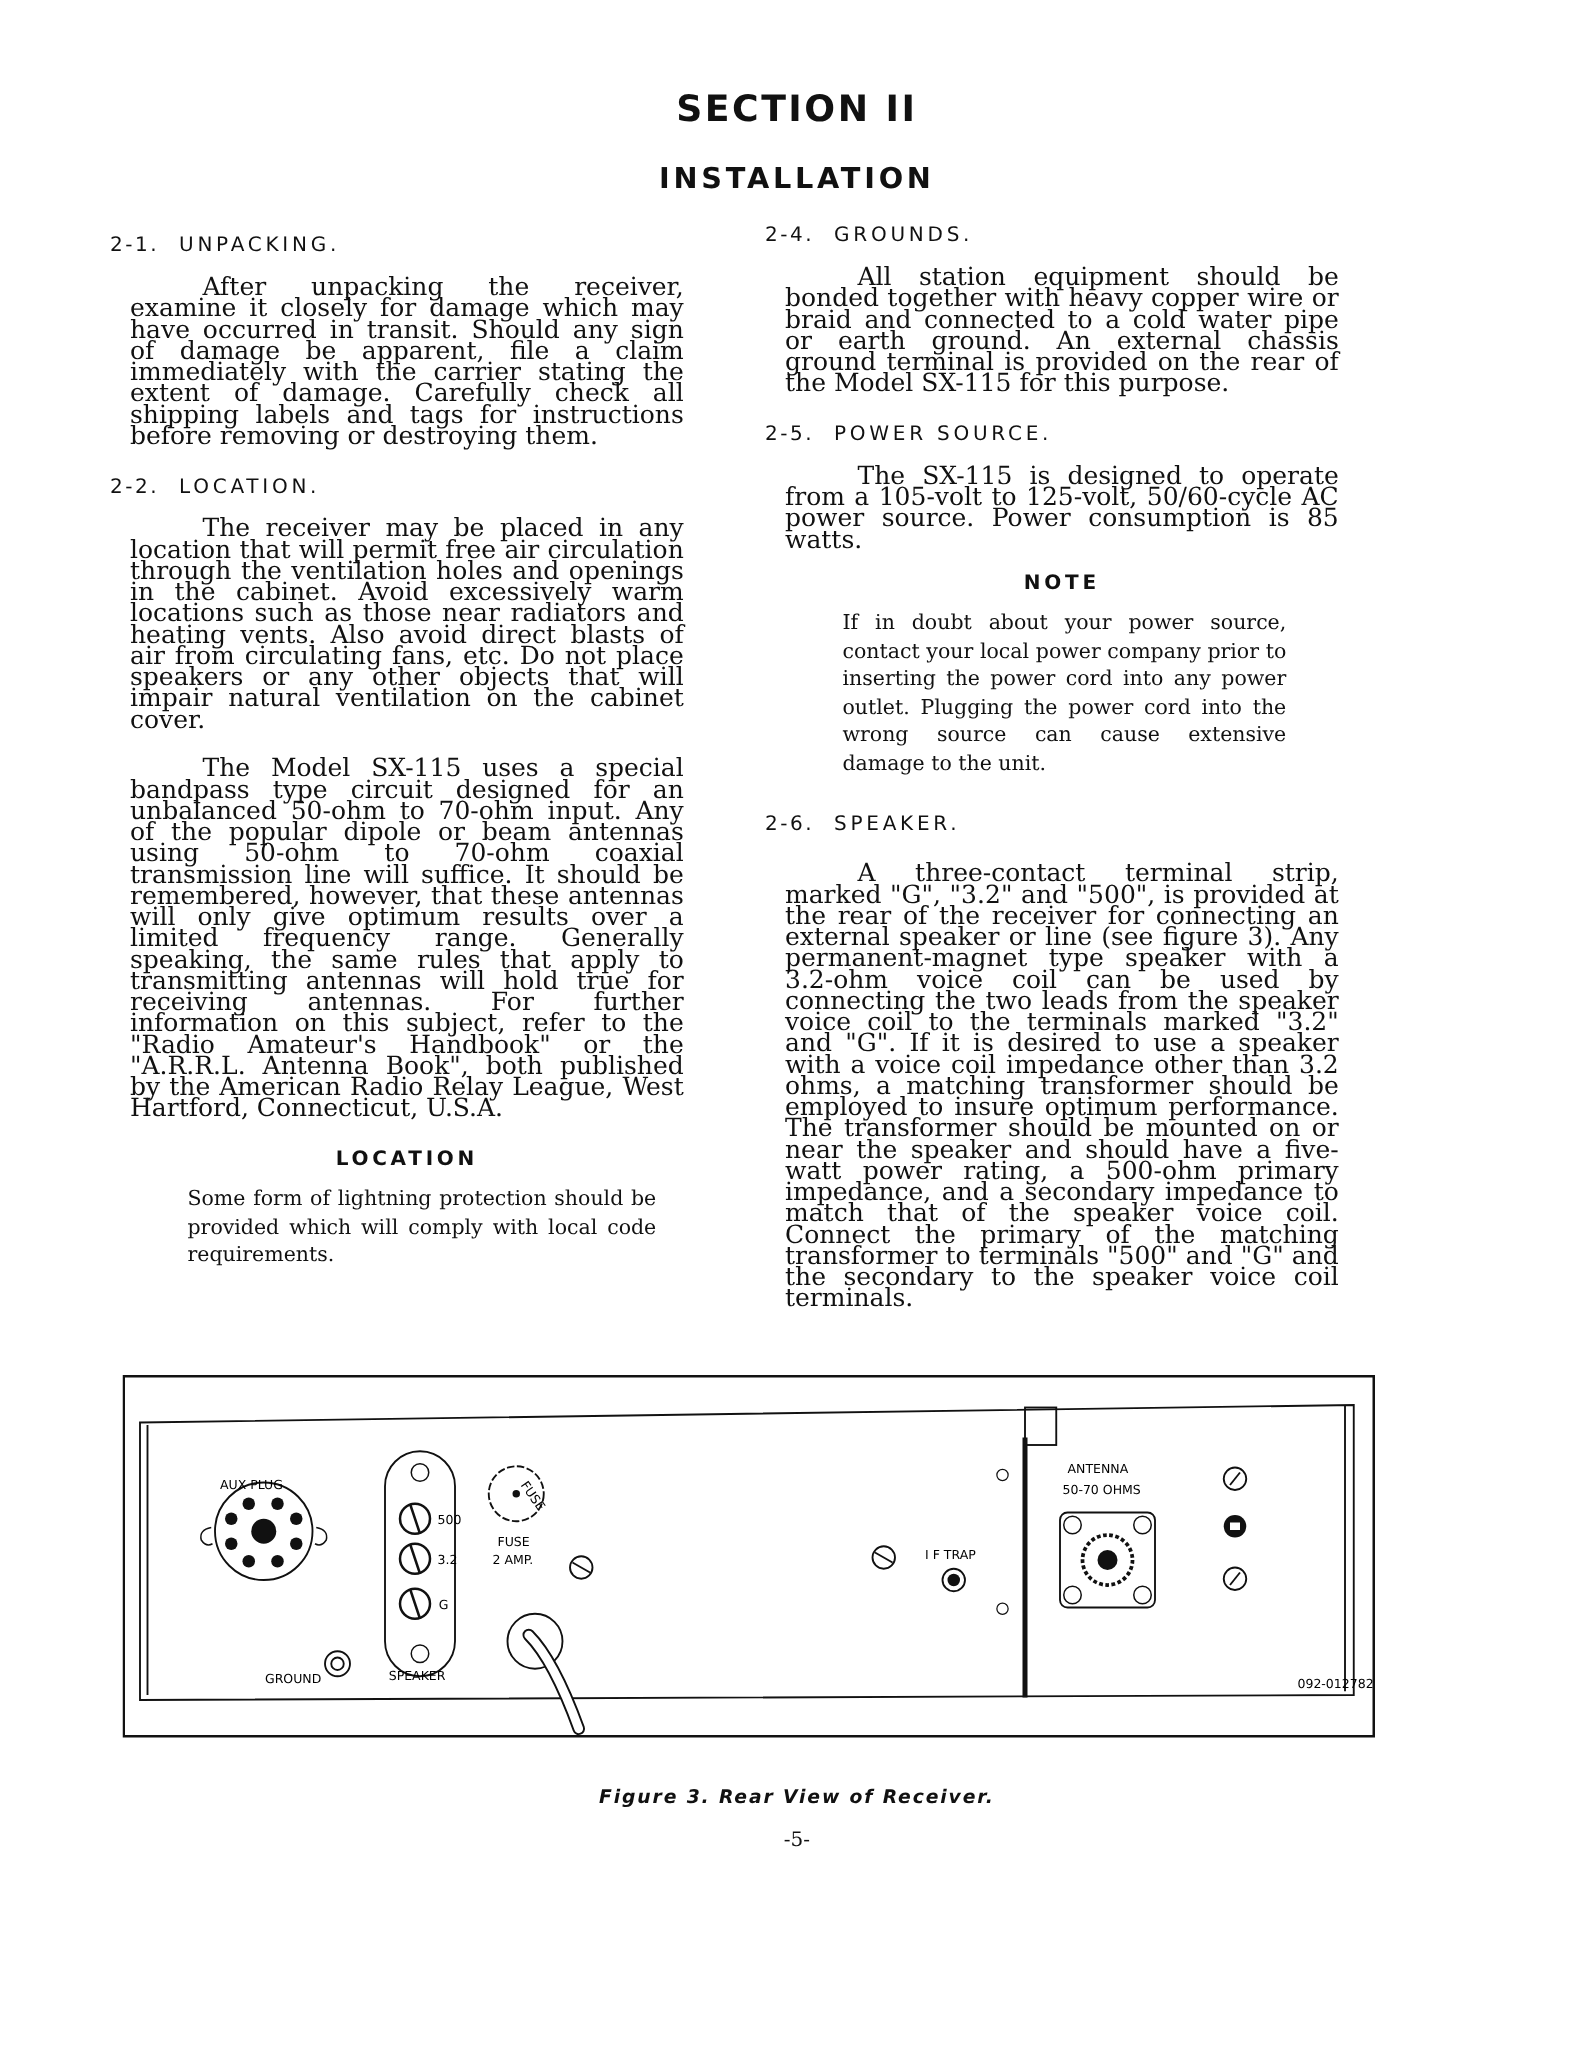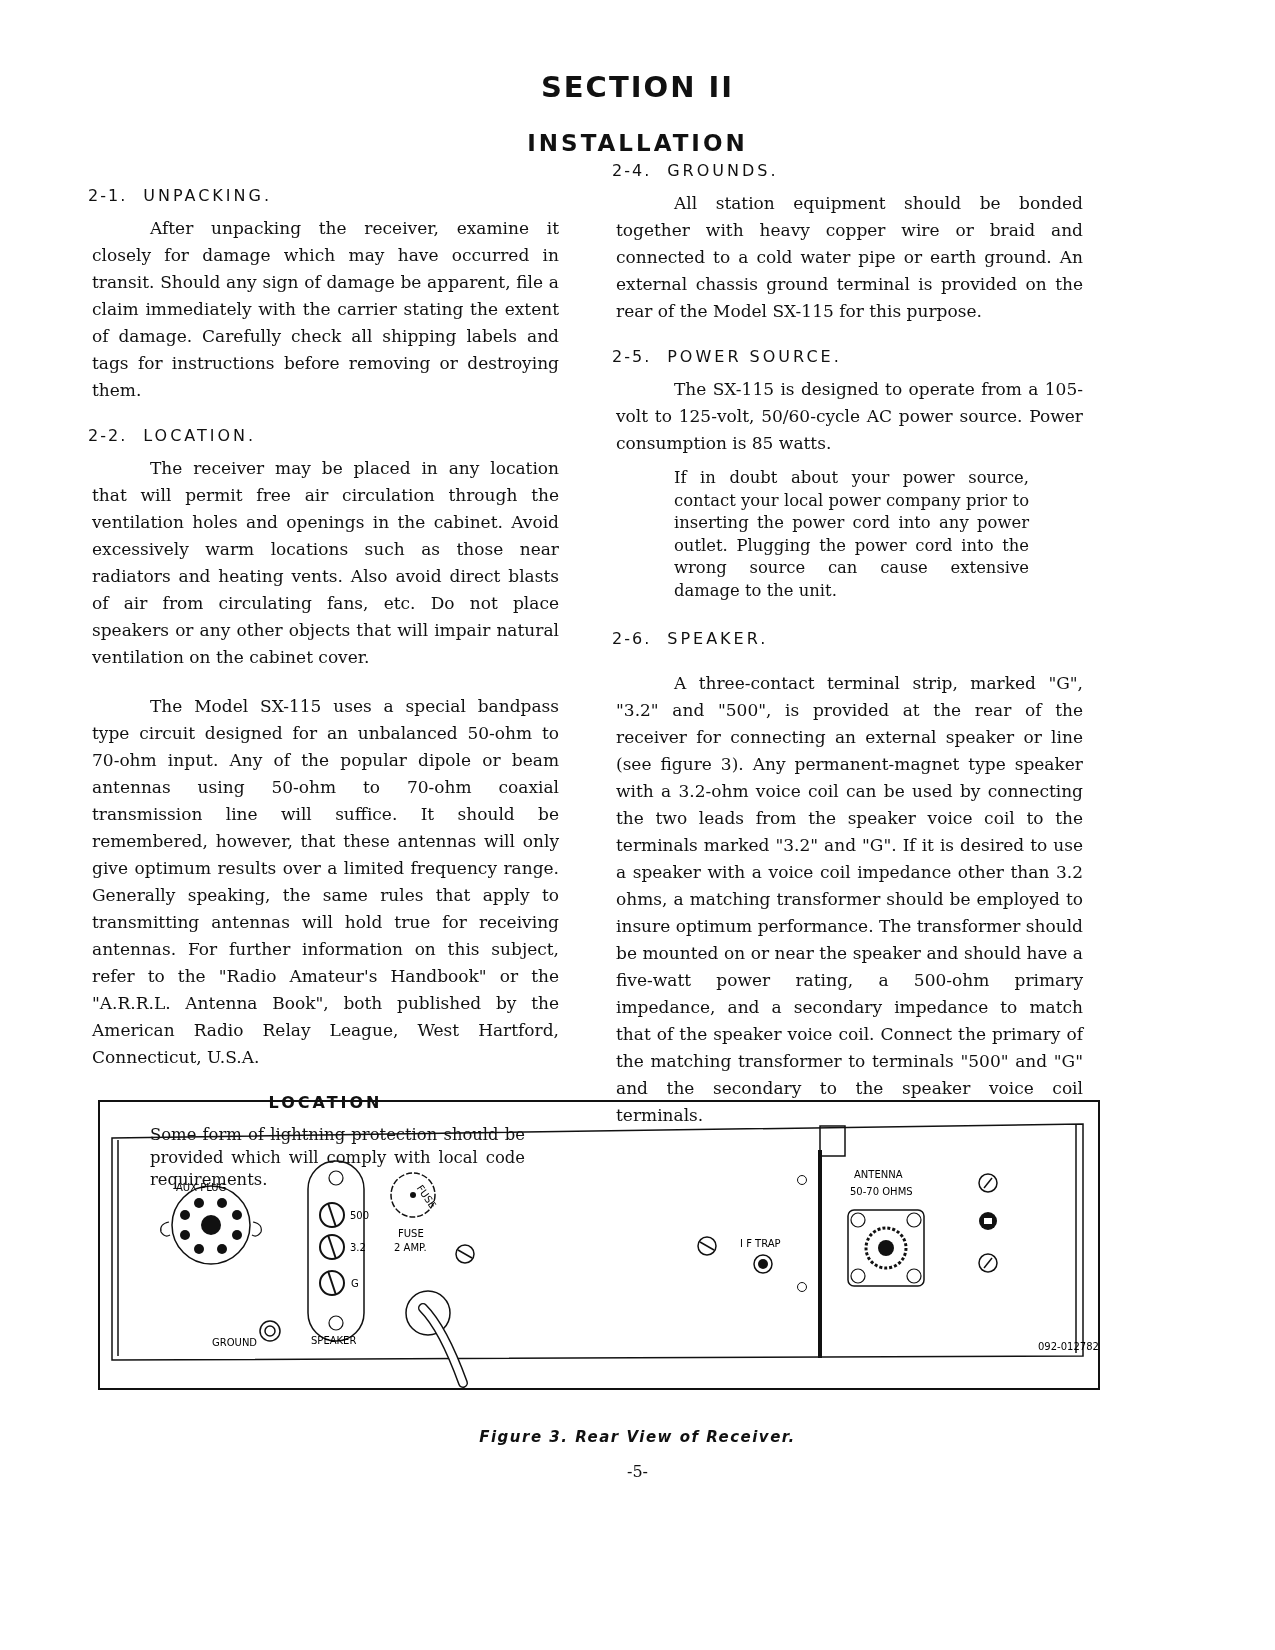--- a/index.html
+++ b/index.html
@@ -2,24 +2,24 @@
 <html><head>
 <meta charset="utf-8">
 <style>
   html, body { margin:0; padding:0; background:#ffffff; }
   body { width:1275px; height:1650px; position:relative; overflow:hidden; color:#111; }
   .title { position:absolute; left:0; width:1275px; text-align:center; font-family:"DejaVu Sans", sans-serif; font-weight:bold; letter-spacing:2px; }
   #section-title { top:70px; font-size:29px; }
   #section-subtitle { top:130px; font-size:23px; letter-spacing:3px; }
   .col { position:absolute; width:475px; }
   #col-left { left:88px; top:186px; }
-  #col-right { left:612px; top:161px; }
+  #col-right { left:612px; top:178px; }
   .head { font-family:"DejaVu Sans", sans-serif; font-weight:normal; font-size:16px; letter-spacing:3px; margin:0 0 10px 0; }
   .head .num { margin-right:16px; letter-spacing:2px; }
-  .para { font-family:"DejaVu Serif", serif; font-size:17px; line-height:27px; text-align:justify; margin:4px; text-indent:58px; }
+  .para { font-family:"DejaVu Serif", serif; font-size:20px; line-height:17px; text-align:justify; margin:16px; text-indent:58px; }
   .block { margin-bottom:22px; }
   .callout-title { font-family:"DejaVu Sans", sans-serif; font-weight:bold; font-size:16px; letter-spacing:3px; text-align:center; margin:0 0 12px 0; }
   .callout-body { font-family:"DejaVu Serif", serif; font-size:16.4px; line-height:22.6px; margin:0 0 0 62px; width:355px; text-align:justify; }
   #important-body { width:375px; }
   
   #figure { position:absolute; left:98px; top:1098px; width:1003px; height:293px; }
   #figure svg { width:100%; height:100%; }
   .fig-label { font-family:"DejaVu Sans", sans-serif; font-size:10px; }
   #figure-caption { position:absolute; top:1428px; left:0; width:1275px; text-align:center; font-family:"DejaVu Sans", sans-serif; font-weight:bold; font-style:italic; font-size:15px; letter-spacing:1.5px; }
   #page-number { position:absolute; top:1462px; left:0; width:1275px; text-align:center; font-family:"DejaVu Serif", serif; font-size:16px; }
@@ -64,20 +64,21 @@
   </div>
 
   <div class="block" style="margin-bottom:10px">
     <div class="head">
       <span class="num">2-5.</span><span>POWER SOURCE.</span>
     </div>
     <p class="para">The SX-115 is designed to operate from a 105-volt to 125-volt, 50/60-cycle AC power source. Power consumption is 85 watts.</p>
   </div>
 
   <div class="block" style="margin-bottom:26px">
+    <div class="callout-title">NOTE</div>
     <p class="callout-body">If in doubt about your power source, contact your local power company prior to inserting the power cord into any power outlet. Plugging the power cord into the wrong source can cause extensive damage to the unit.</p>
   </div>
 
   <div class="block">
     <div class="head" style="margin-bottom:22px">
       <span class="num">2-6.</span><span>SPEAKER.</span>
     </div>
     <p class="para">A three-contact terminal strip, marked "G", "3.2" and "500", is provided at the rear of the receiver for connecting an external speaker or line (see figure 3). Any permanent-magnet type speaker with a 3.2-ohm voice coil can be used by connecting the two leads from the speaker voice coil to the terminals marked "3.2" and "G". If it is desired to use a speaker with a voice coil impedance other than 3.2 ohms, a matching transformer should be employed to insure optimum performance. The transformer should be mounted on or near the speaker and should have a five-watt power rating, a 500-ohm primary impedance, and a secondary impedance to match that of the speaker voice coil. Connect the primary of the matching transformer to terminals "500" and "G" and the secondary to the speaker voice coil terminals.</p>
   </div>
 </div>

